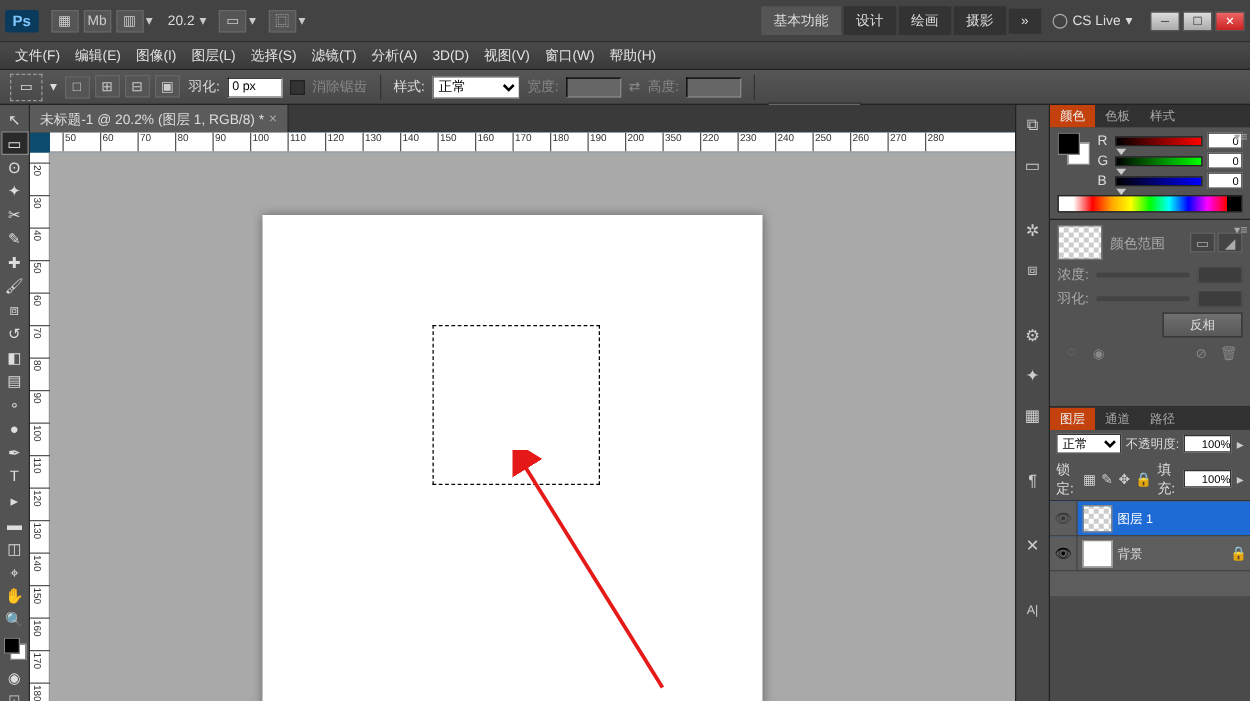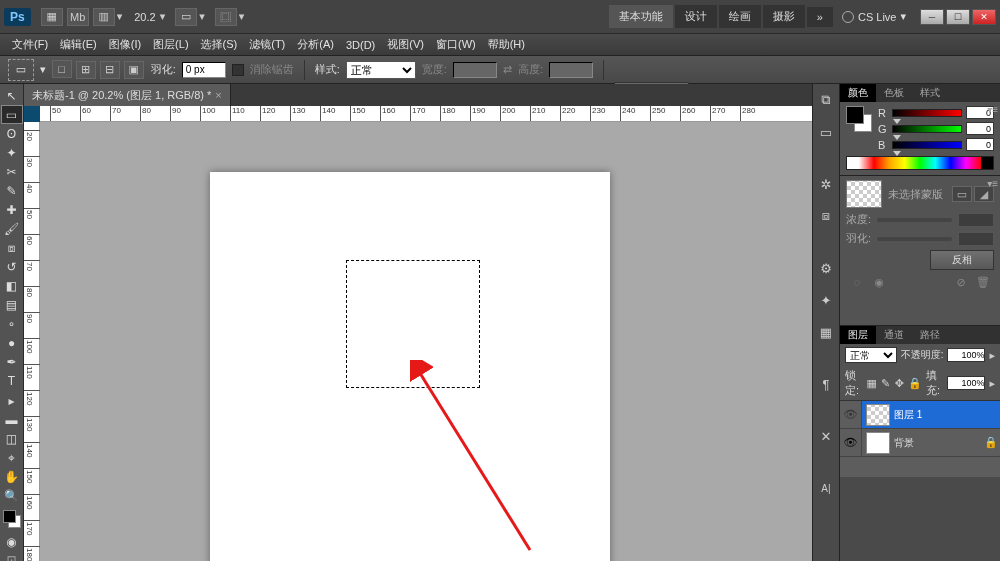--- a/index.html
+++ b/index.html
@@ -68,21 +68,21 @@
     
     
     .panel-strip { width: 28px; background: #4a4a4a; display:flex; flex-direction:column; border-left:1px solid #222; border-right:1px solid #222; }
     .panel-strip .ps-icon { width: 24px; height: 24px; margin: 4px auto; display:flex; align-items:center; justify-content:center; color:#ccc; font-size:13px; }
     .panel-strip .gap { height: 20px; }
     
     
     .panels { width: 160px; background: #4a4a4a; display:flex; flex-direction:column; }
     .panel-tabs { background: #313131; height: 18px; display:flex; }
     .panel-tabs .ptab { padding: 2px 8px; color:#aaa; font-size:10px; }
-    .panel-tabs .ptab.active { background:#000000; color:#eee; }
+    .panel-tabs .ptab.active { background:#c2410c; color:#eee; }
     .panel-body { background:#535353; padding: 4px 6px; border-bottom:1px solid #222; }
     
     .color-panel { height:74px; position:relative; }
     .color-swatch2 { position:relative; width:26px; height:26px; }
     .color-swatch2 .bg { position:absolute; right:0; bottom:0; width:18px; height:18px; background:#fff; border:1px solid #888; }
     .color-swatch2 .fg { position:absolute; left:0; top:0; width:18px; height:18px; background:#000; border:1px solid #888; }
     .slider-row { display:flex; align-items:center; gap:4px; margin-bottom:3px; }
     .slider-row .chan { color:#ddd; width:10px; }
     .slider-row .track { flex:1; height:8px; border:1px solid #222; position: relative; }
     .slider-row .track::after { content:''; position:absolute; left:0; top:9px; width:0; height:0; border-left:4px solid transparent; border-right:4px solid transparent; border-top:5px solid #ccc; }
@@ -264,21 +264,21 @@
         <div class="num" style="left: 342px;">160</div>
         <div class="tick-major" style="left: 370px;"></div>
         <div class="num" style="left: 372px;">170</div>
         <div class="tick-major" style="left: 400px;"></div>
         <div class="num" style="left: 402px;">180</div>
         <div class="tick-major" style="left: 430px;"></div>
         <div class="num" style="left: 432px;">190</div>
         <div class="tick-major" style="left: 460px;"></div>
         <div class="num" style="left: 462px;">200</div>
         <div class="tick-major" style="left: 490px;"></div>
-        <div class="num" style="left: 492px;">210</div>
+        <div class="num" style="left: 492px;">350</div>
         <div class="tick-major" style="left: 520px;"></div>
         <div class="num" style="left: 522px;">220</div>
         <div class="tick-major" style="left: 550px;"></div>
         <div class="num" style="left: 552px;">230</div>
         <div class="tick-major" style="left: 580px;"></div>
         <div class="num" style="left: 582px;">240</div>
         <div class="tick-major" style="left: 610px;"></div>
         <div class="num" style="left: 612px;">250</div>
         <div class="tick-major" style="left: 640px;"></div>
         <div class="num" style="left: 642px;">260</div>
@@ -389,21 +389,21 @@
             </div>
         </div>
       </div>
       <div class="spectrum"></div>
     </div>
 
     <div class="panel-body mask-panel" style="position:relative">
       <span class="panel-menu-corner">▾≡</span>
       <div class="row">
         <div class="mask-thumb"></div>
-        <span>未选择蒙版</span>
+        <span>颜色范围</span>
         <div style="margin-left:auto; display:flex; gap:2px">
           <div class="btn-mini">▭</div>
           <div class="btn-mini">◢</div>
         </div>
       </div>
       <div class="row">
           <span>浓度:</span>
           <div class="slider-disabled"></div>
           <div class="val-box"></div>
         </div>

